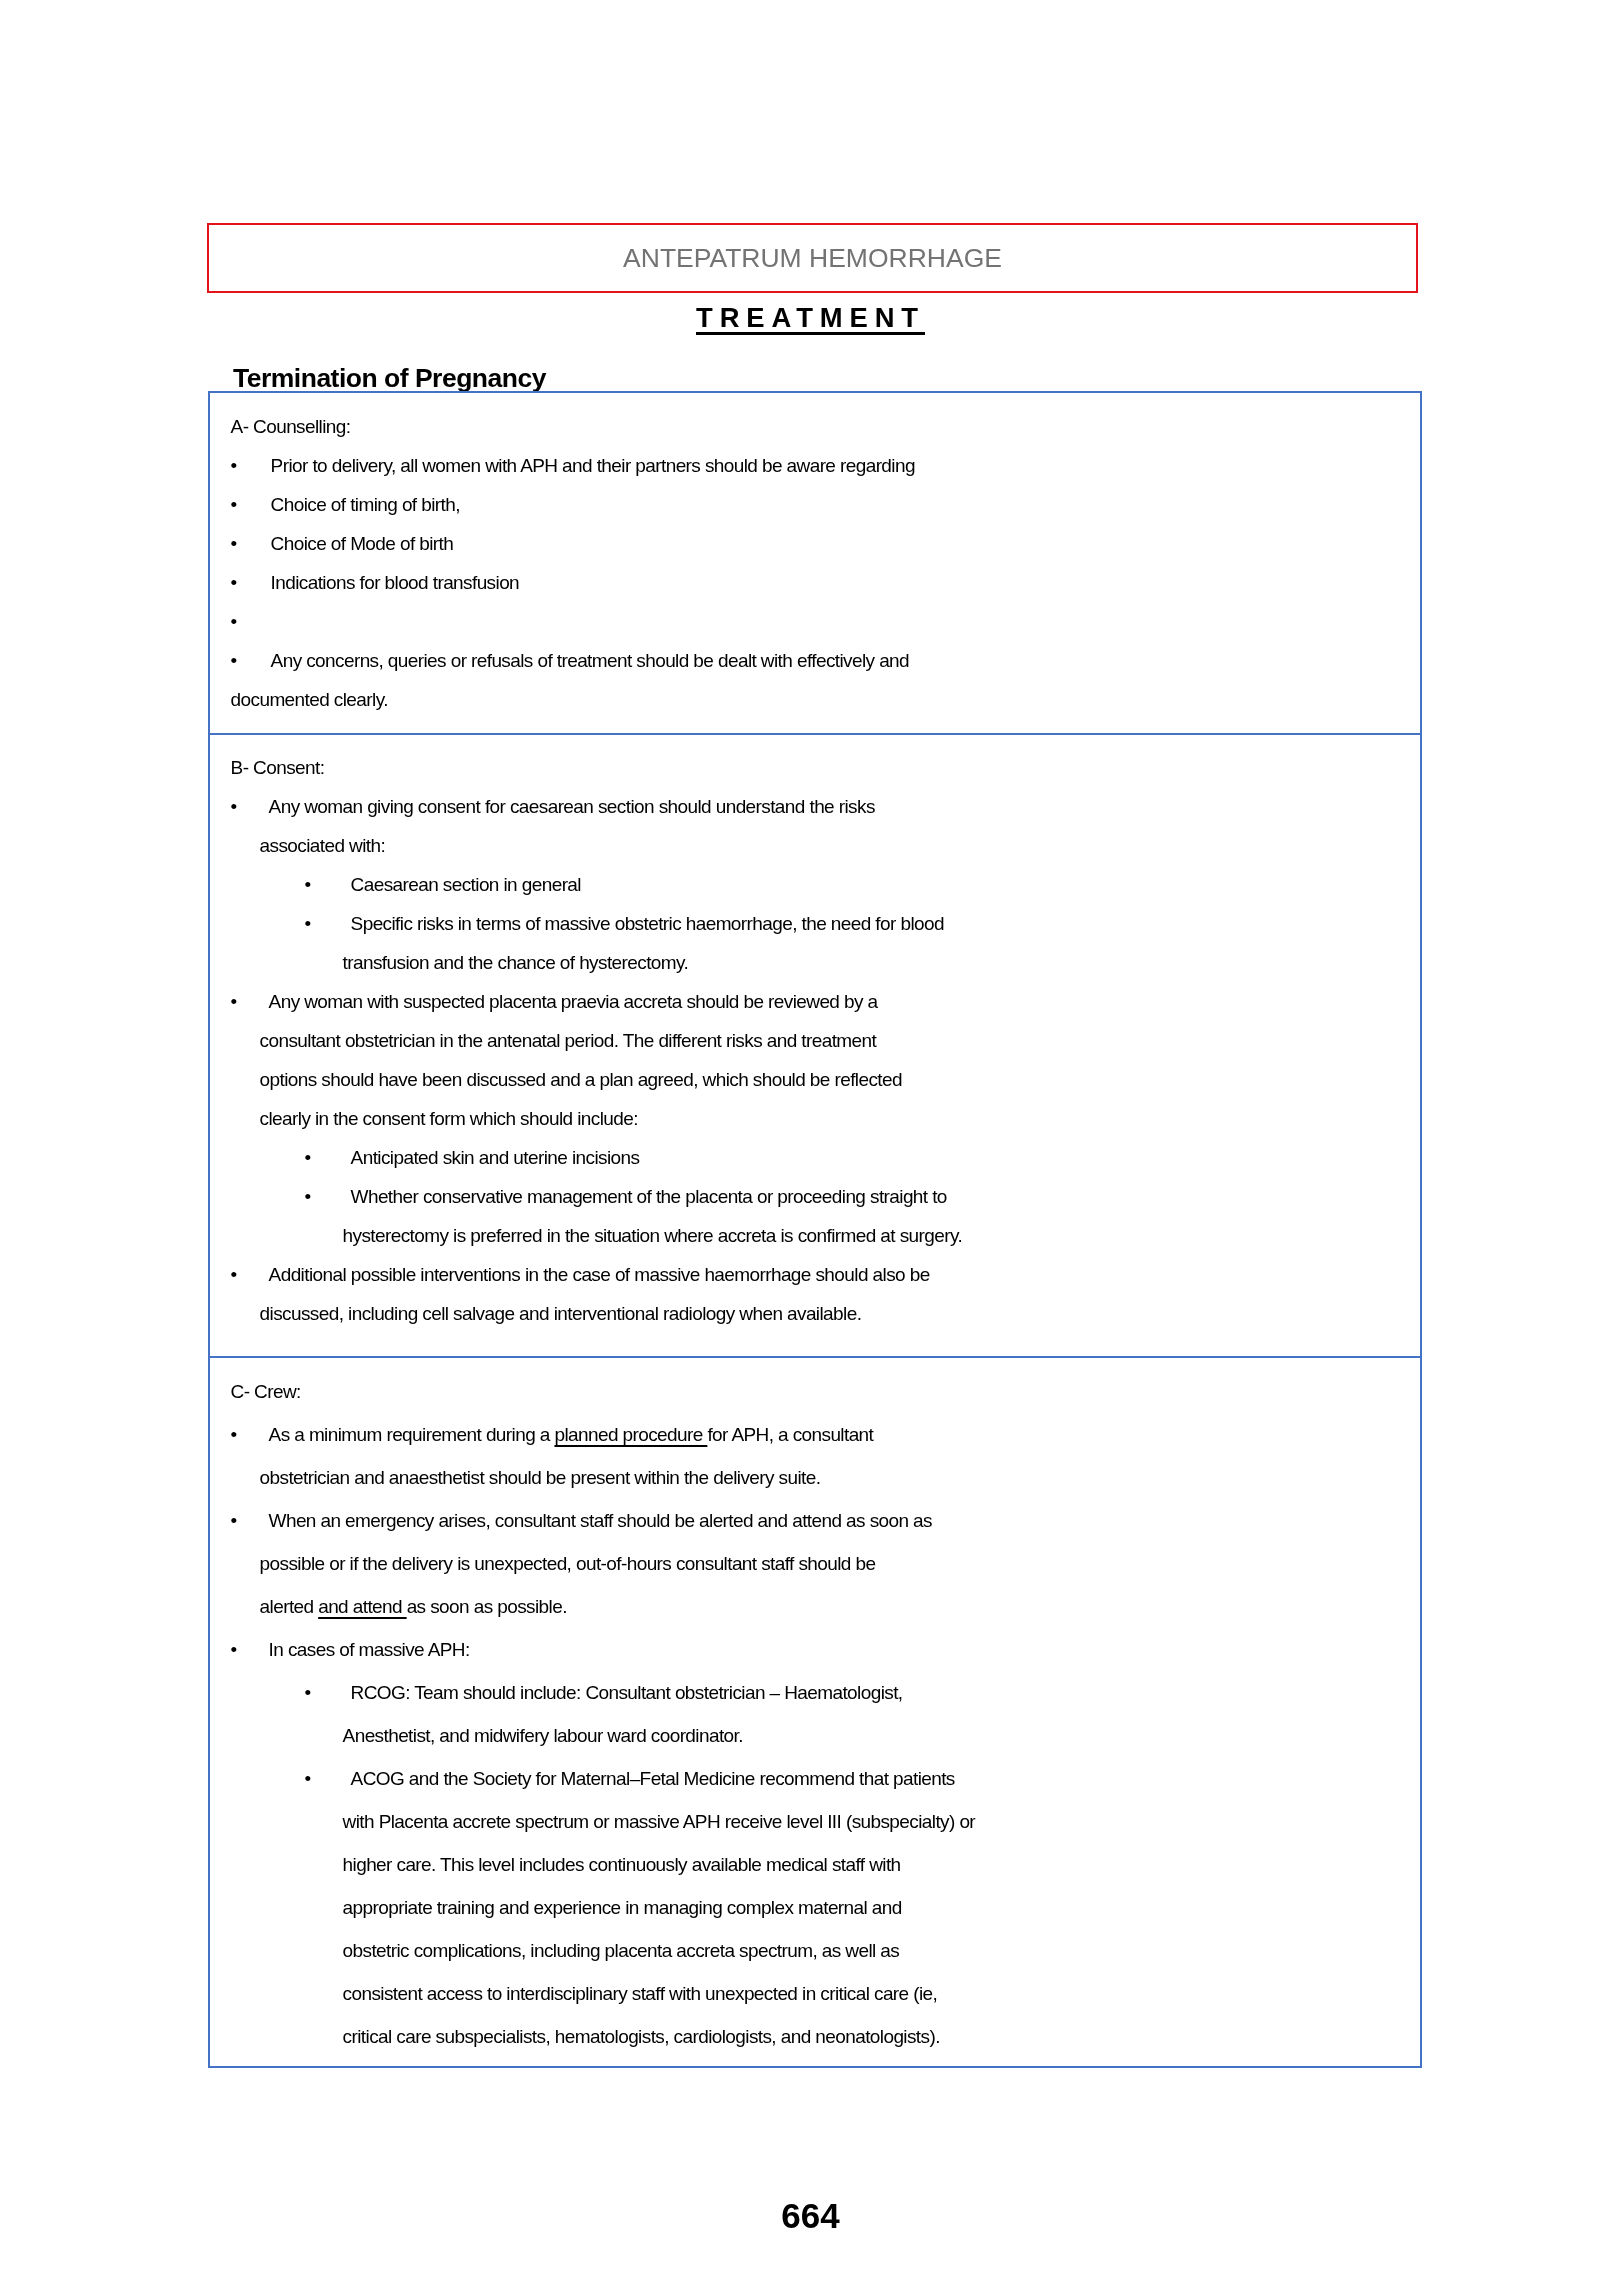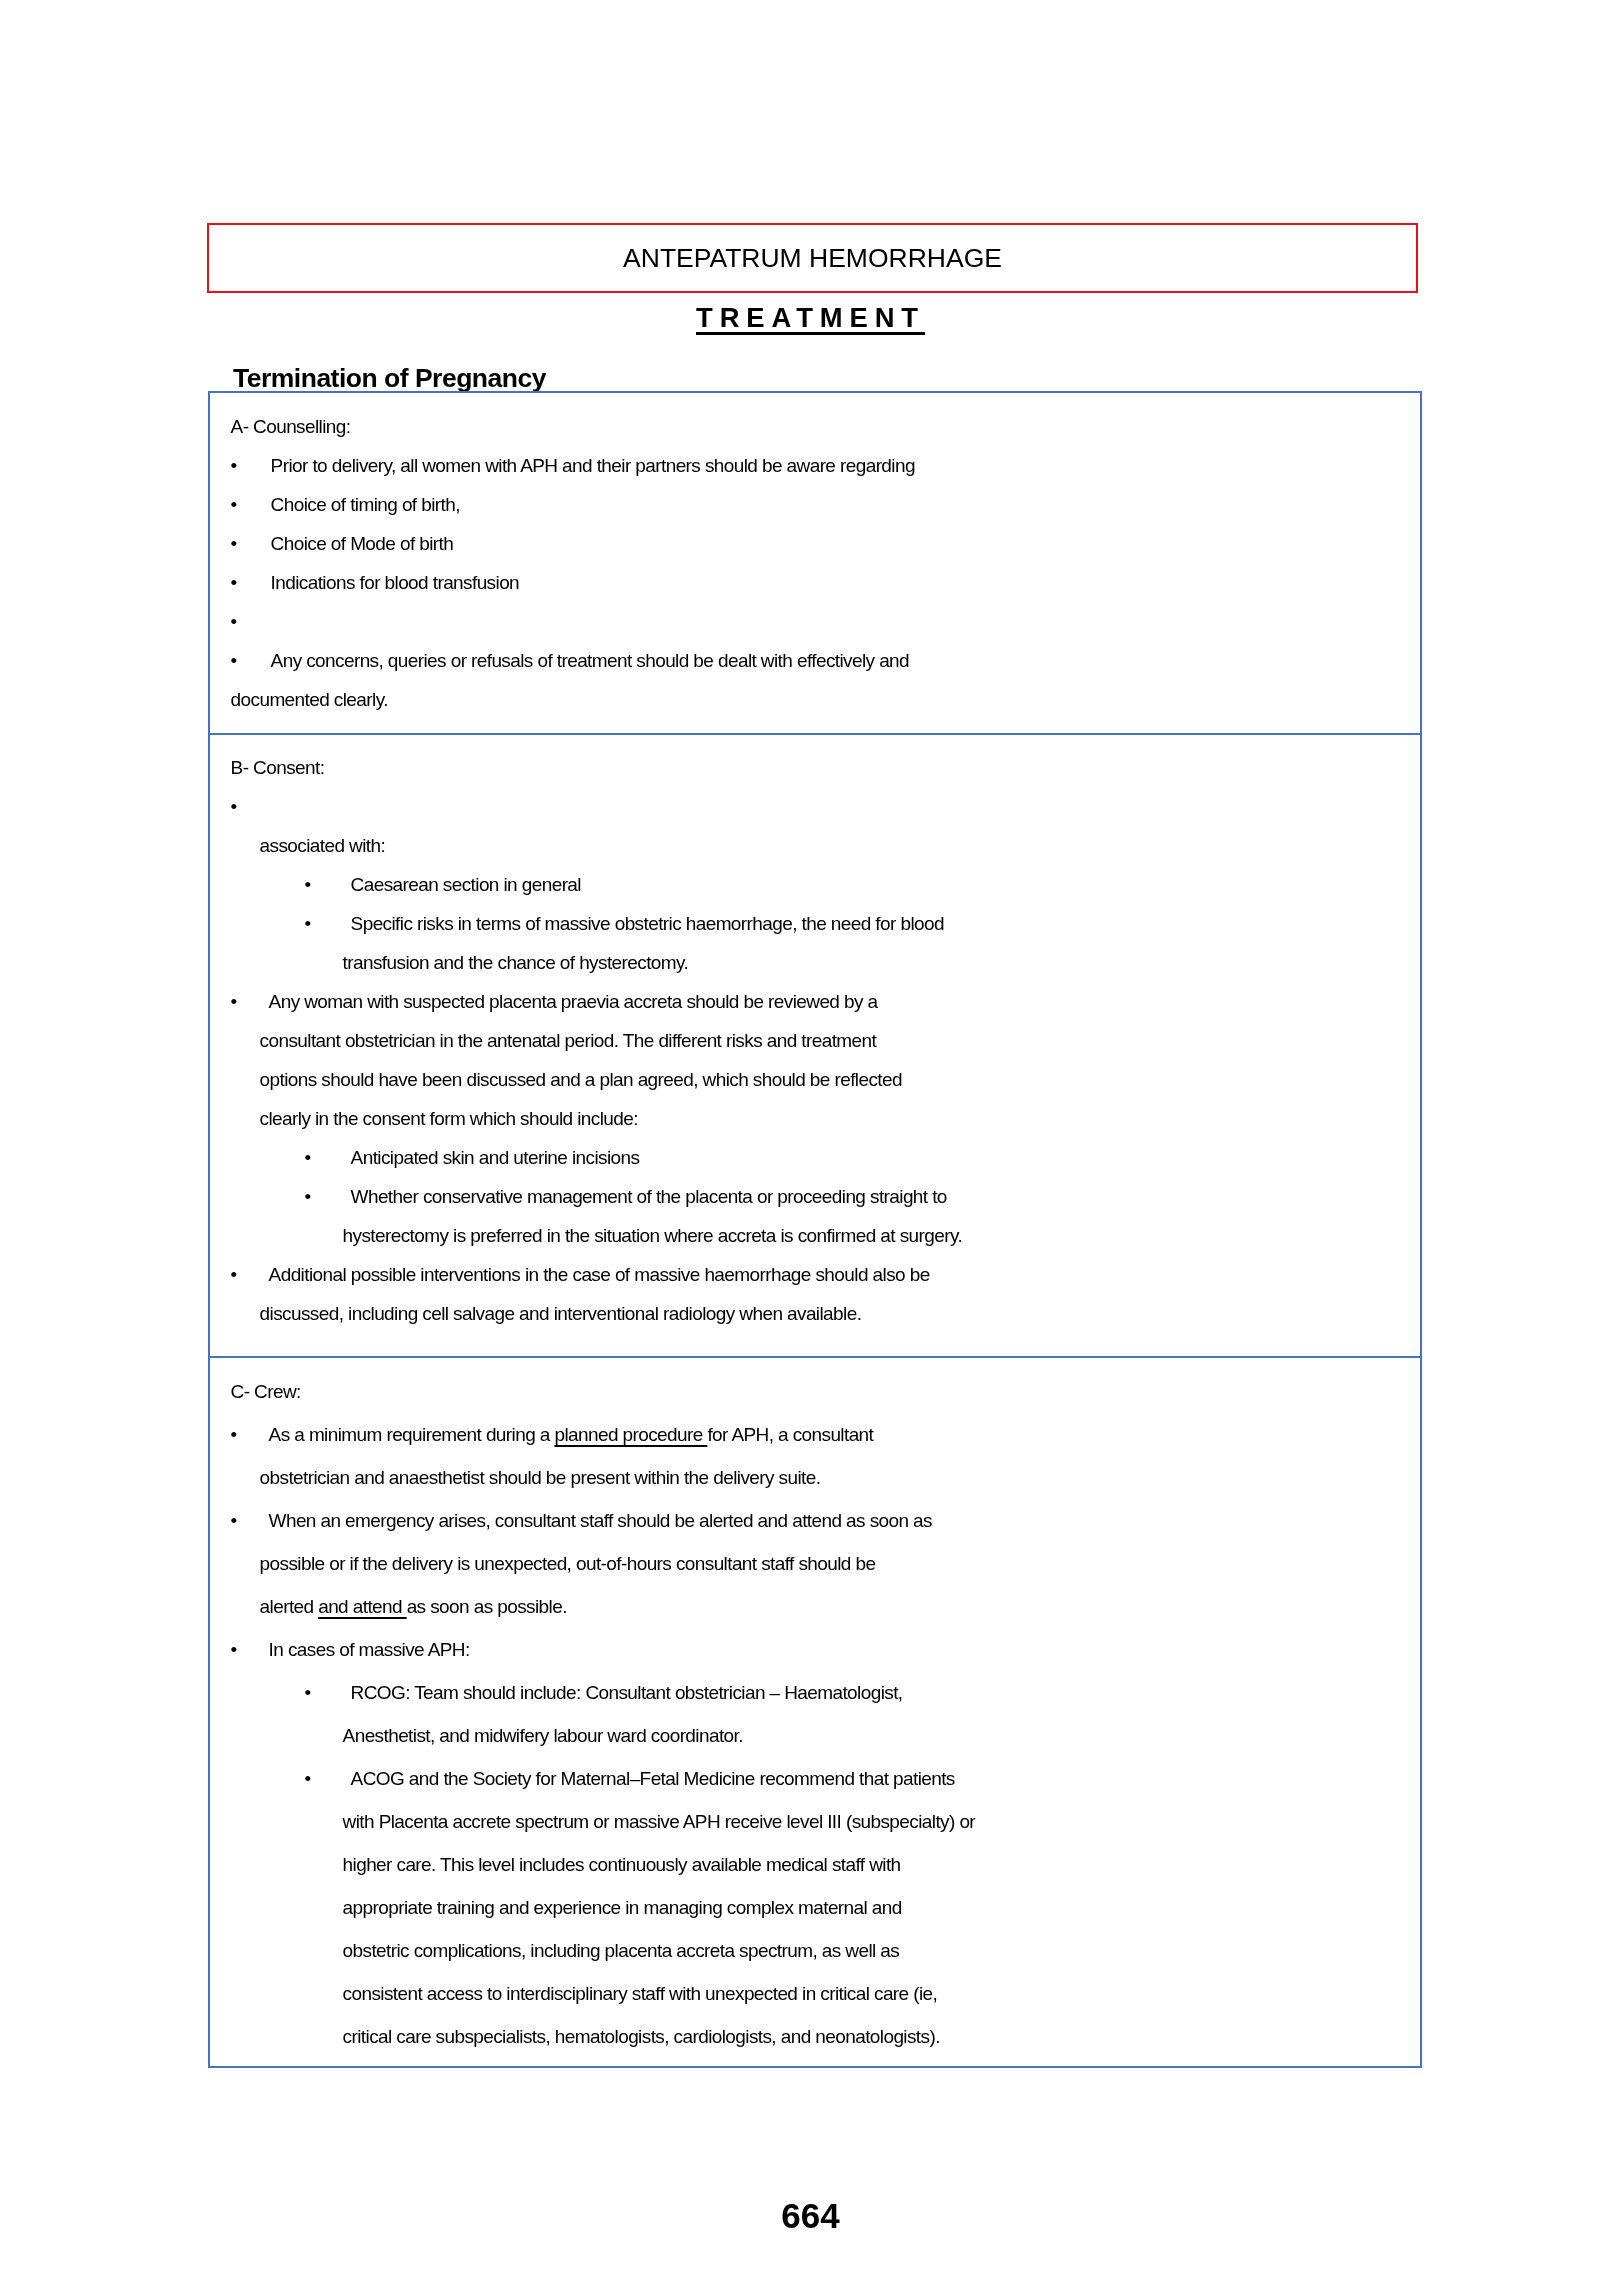--- a/index.html
+++ b/index.html
@@ -1,21 +1,21 @@
 <!DOCTYPE html>
 <html><head>
 <meta charset="utf-8">
 <style>
   html, body { margin:0; padding:0; background:#ffffff; }
   body { width:1621px; height:2293px; position:relative; overflow:hidden;
          font-family:"Liberation Sans", sans-serif; color:#000; }
   .title-box { position:absolute; left:207px; top:223px; width:1207px; height:66px;
                border:2.9px solid #e3121b; box-sizing:content-box; }
   .title-box span { display:block; text-align:center; line-height:66px;
-               font-size:26.5px; letter-spacing:0px; font-weight:normal; color:#000000; }
+               font-size:26.5px; letter-spacing:0px; font-weight:normal; color:#737373; }
   .treatment { position:absolute; left:0; width:1621px; top:302px; text-align:center; }
   .treatment span { font-size:27.4px; font-weight:bold; letter-spacing:6.9px;
                text-decoration:underline; text-decoration-thickness:2.9px; text-underline-offset:4.9px; }
   .subheading { position:absolute; left:233px; top:363px; font-size:26.5px; font-weight:bold;
                text-decoration:underline; text-decoration-thickness:2px; text-underline-offset:3.9px;
                letter-spacing:-0.5px; }
   .table { position:absolute; left:208px; top:391px; width:1214px; box-sizing:border-box;
            border:2.9px solid #4472c4; }
   .section { border-bottom:2.9px solid #4472c4; box-sizing:border-box; padding-left:20.6px; padding-right:9.8px; }
   .section:last-child { border-bottom:none; }
@@ -79,20 +79,21 @@
         <span class="txt" style="display: inline-block; transform-origin: left center;">Any concerns, queries or refusals of treatment should be dealt with effectively and</span>
       </div>
     <div class="line" style="display: inline-block; transform-origin: left center;">documented clearly.</div>
   </div>
 
   <div class="section secB">
     <div class="line" style="display: inline-block; transform-origin: left center;">B- Consent:</div>
 
     <div class="line lvl1">
         <span class="bul">•</span>
+        <span class="txt" style="display: inline-block; transform-origin: left center;">Any woman giving consent for caesarean section should understand the risks</span>
       </div>
     <div class="line lvl1c">
         <span class="txt" style="display: inline-block; transform-origin: left center;">associated with:</span>
       </div>
     <div class="line lvl2">
         <span class="bul">•</span>
         <span class="txt" style="display: inline-block; transform-origin: left center;">Caesarean section in general</span>
       </div>
     <div class="line lvl2">
         <span class="bul">•</span>

